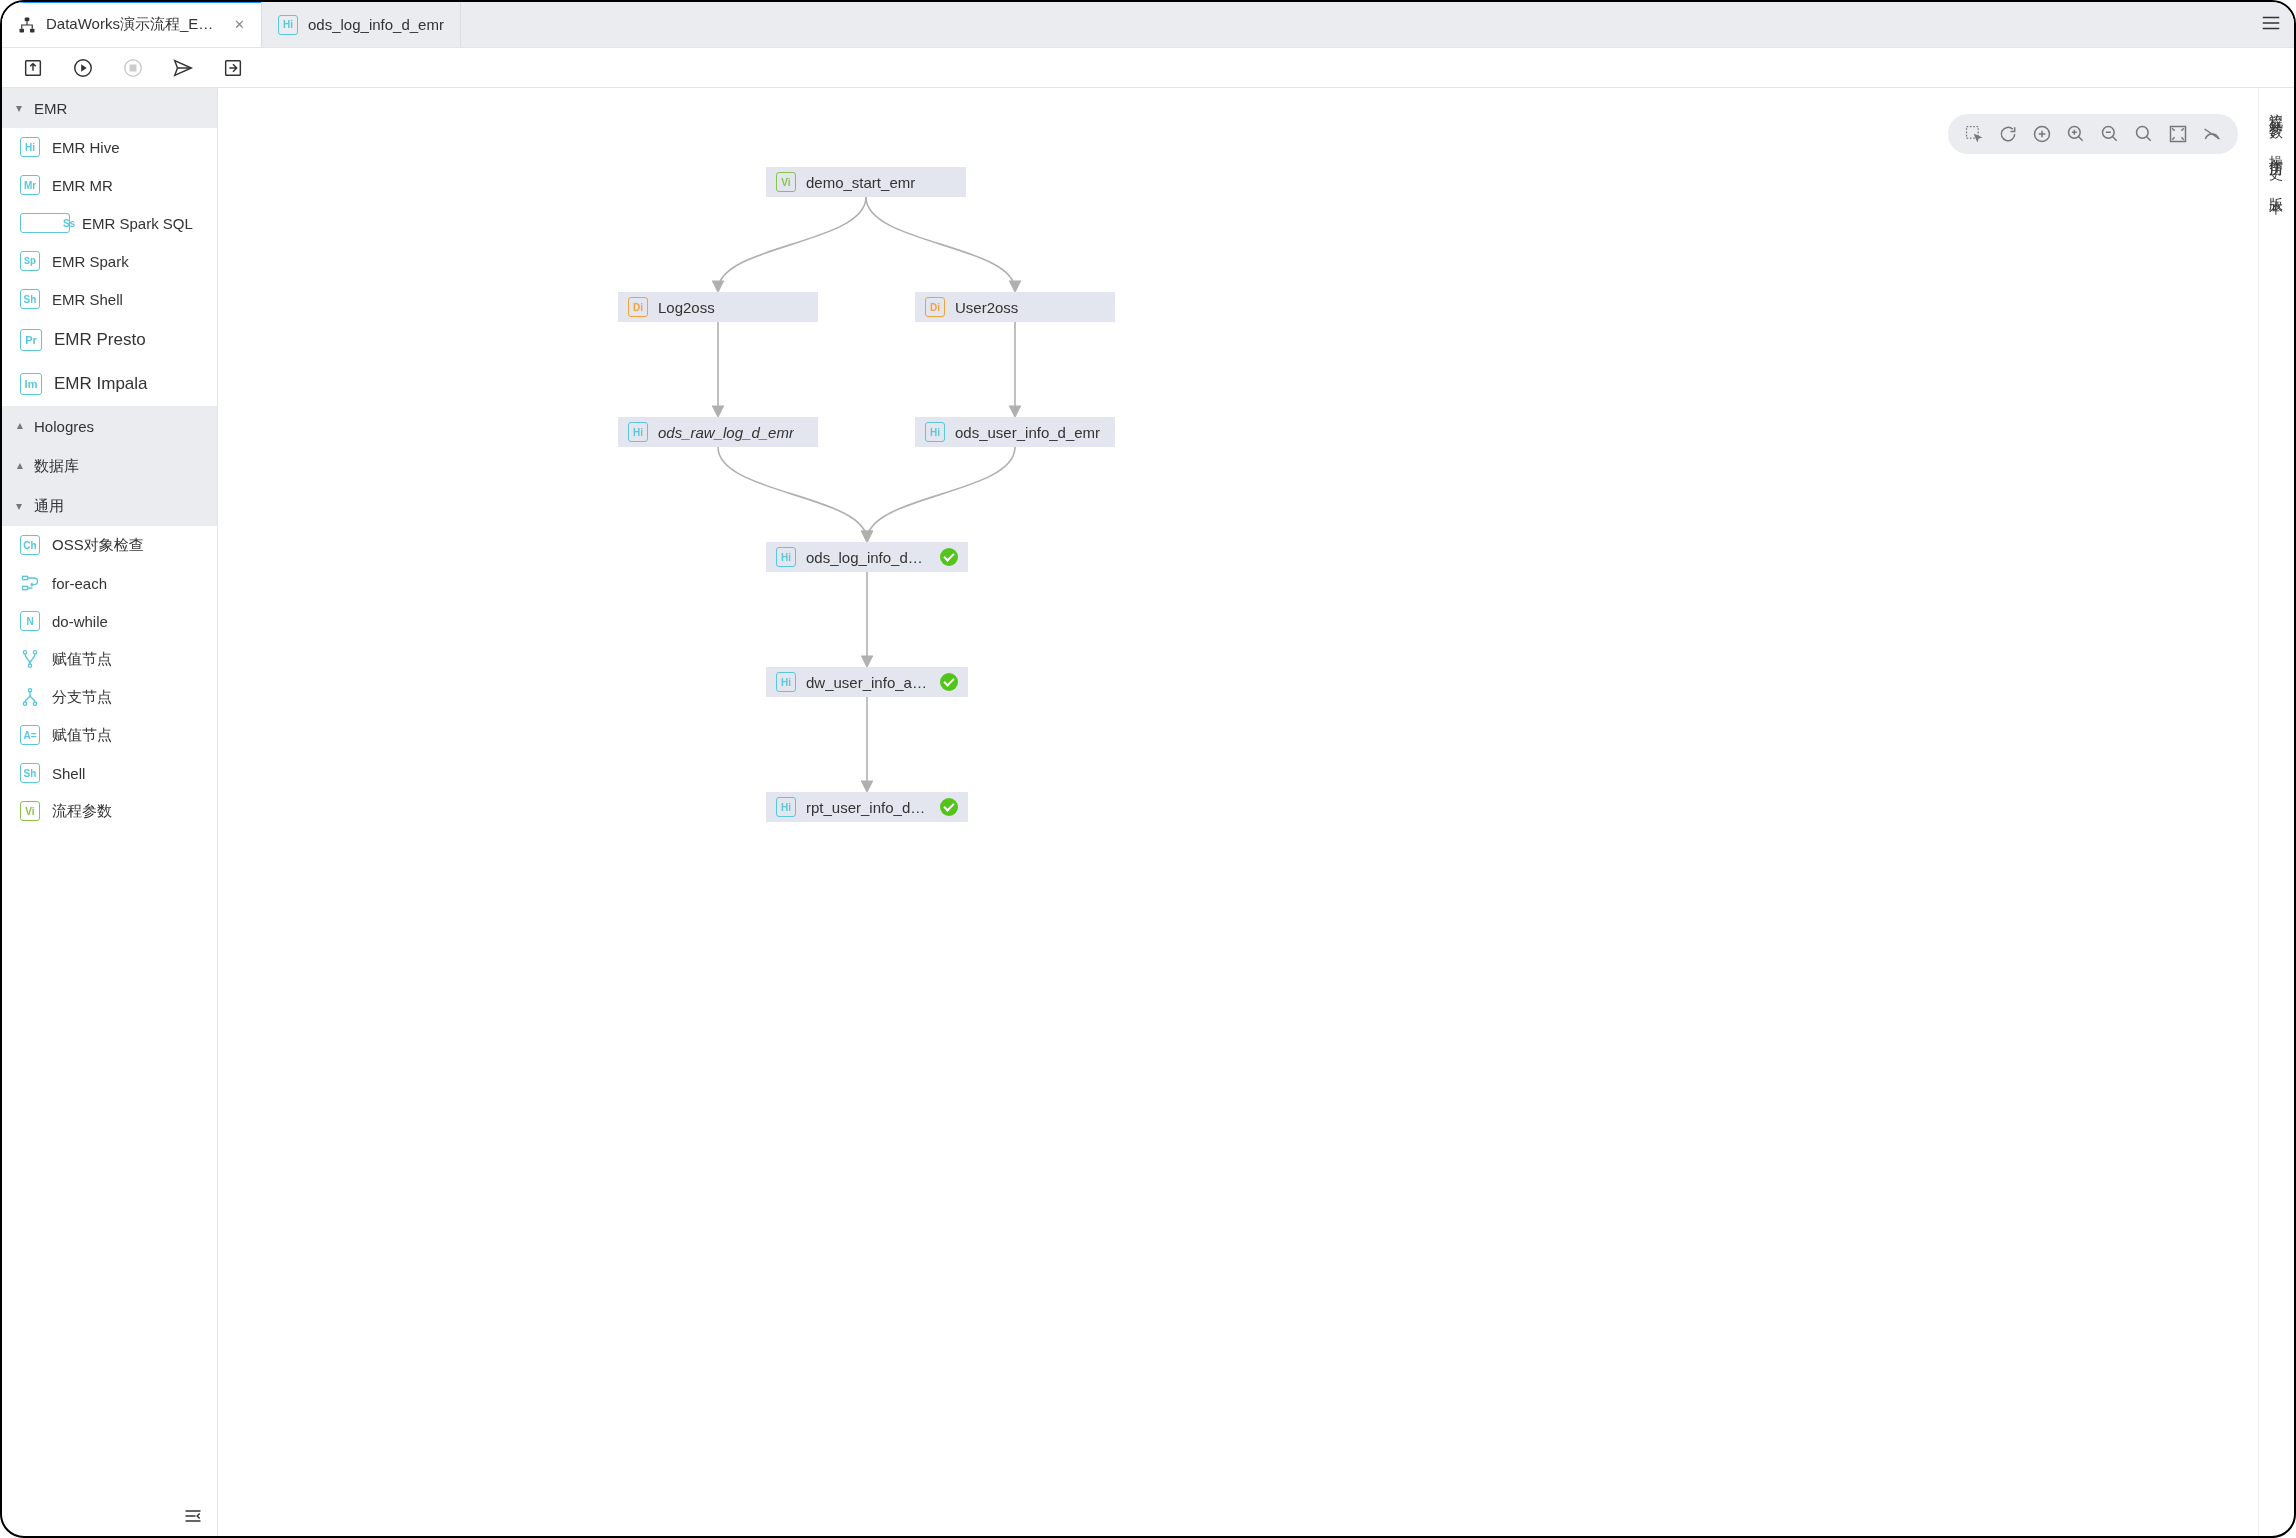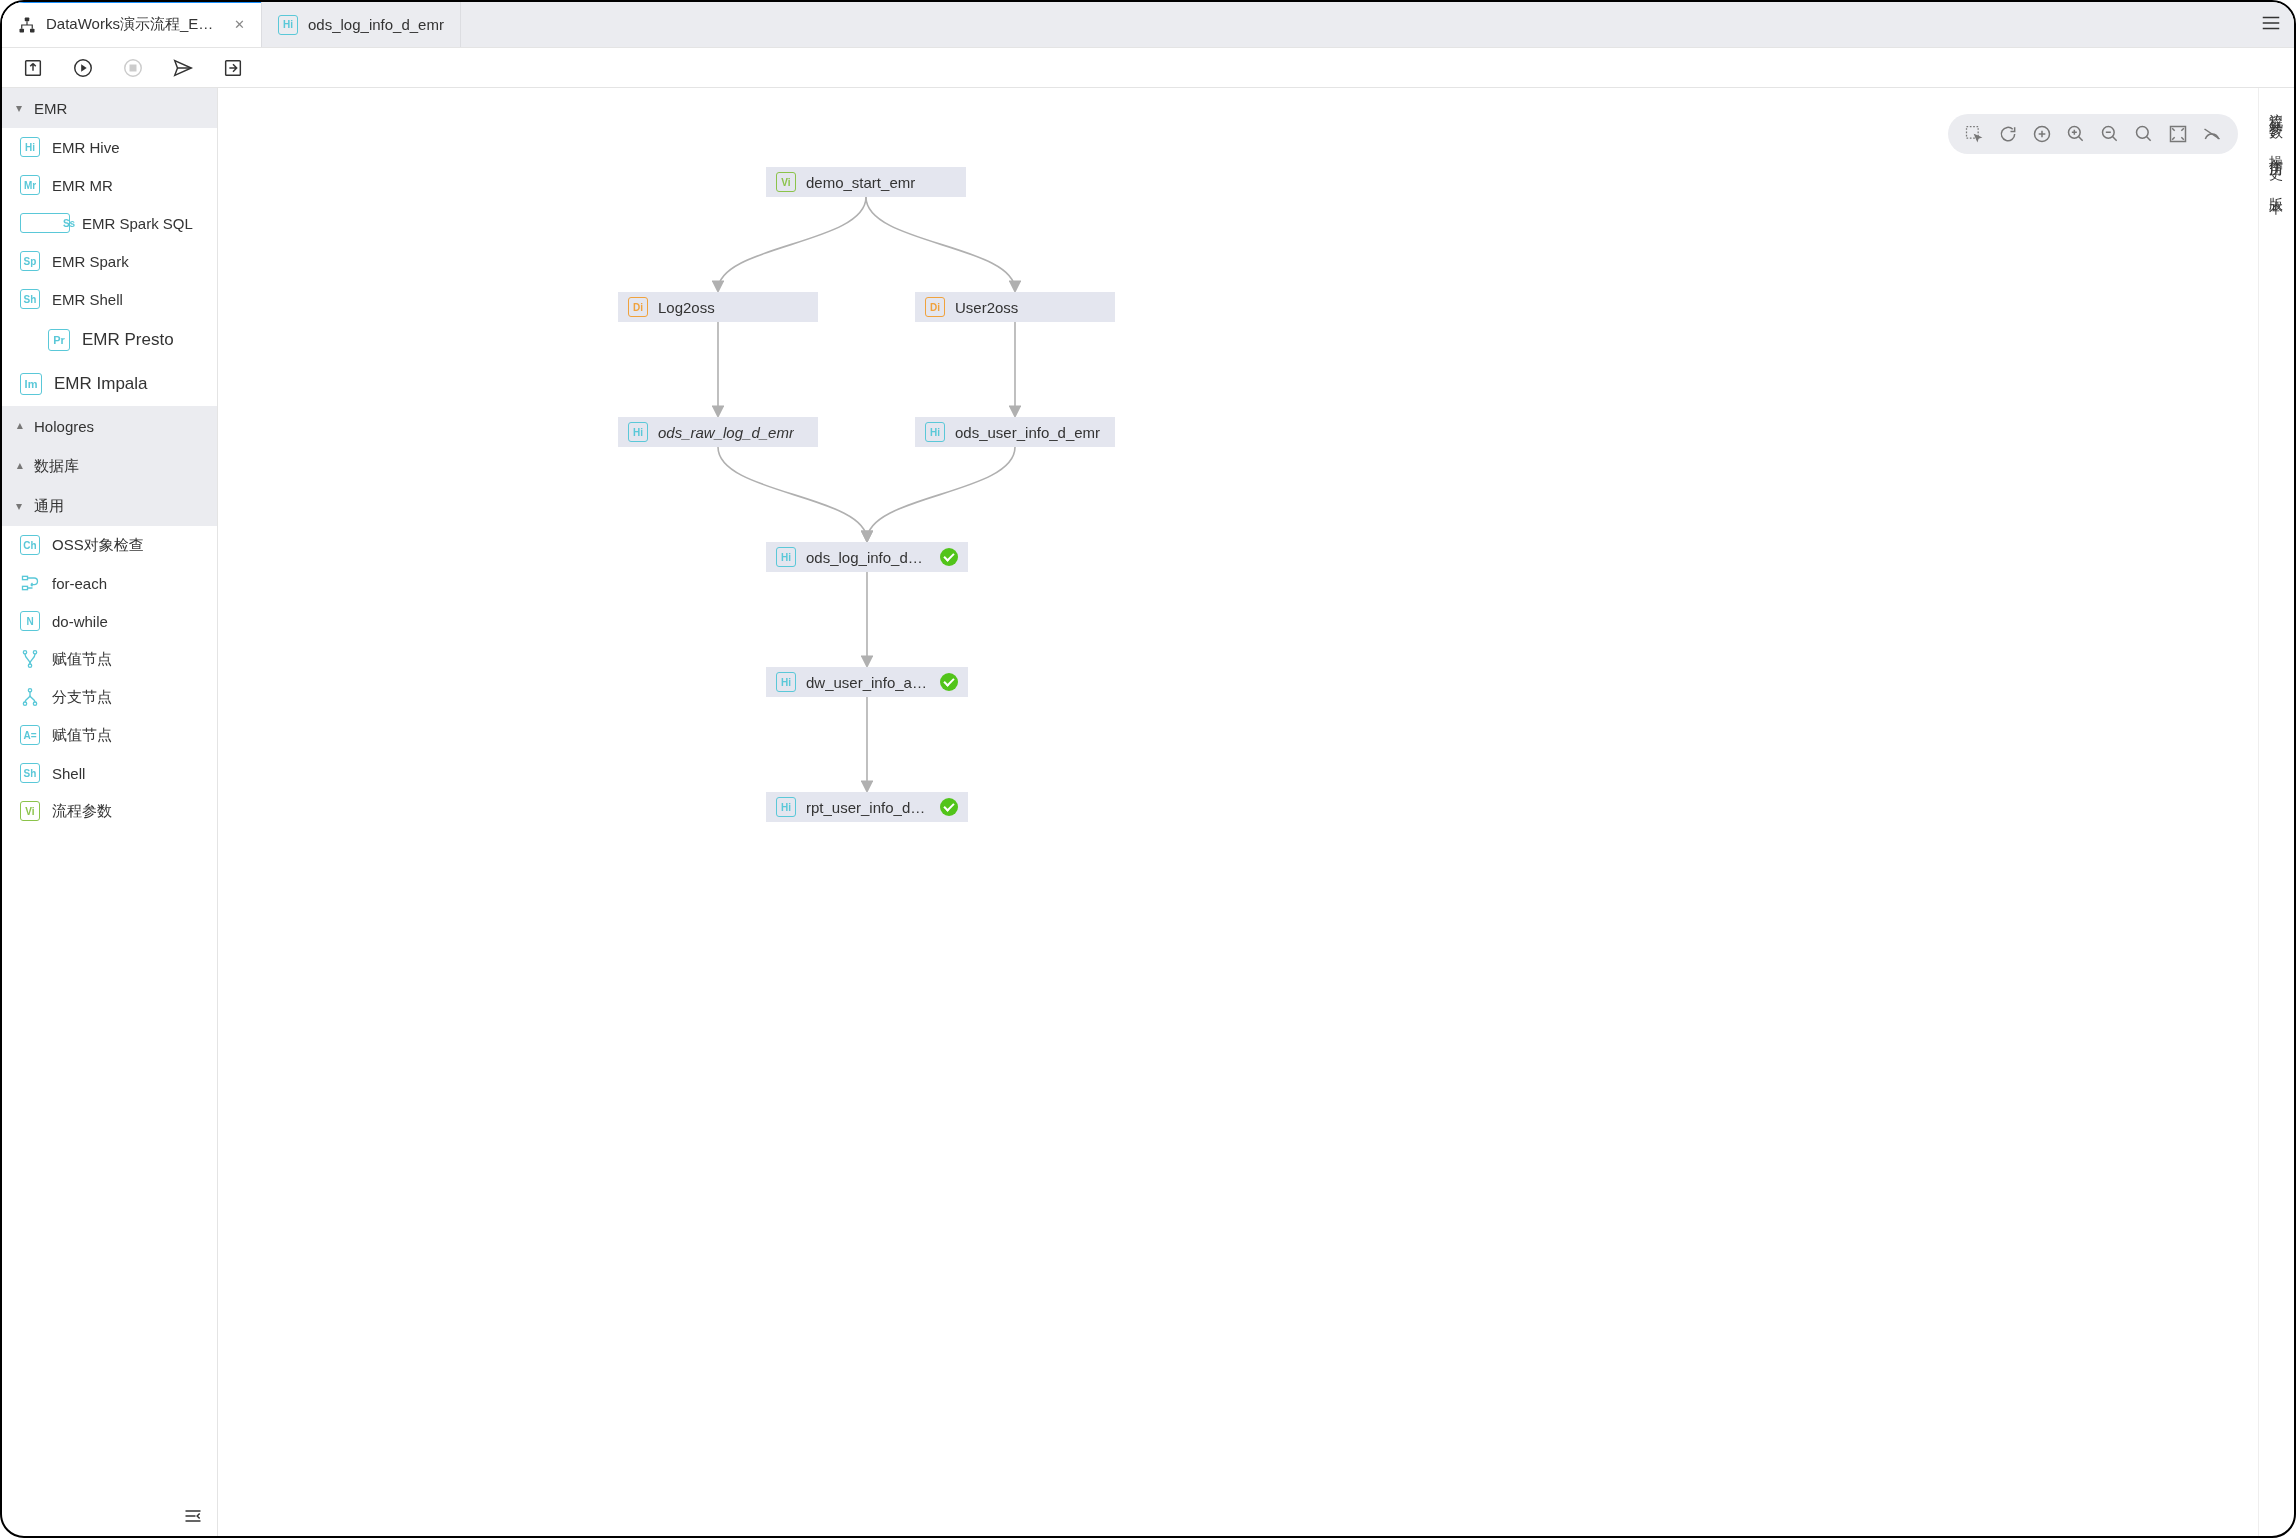--- a/index.html
+++ b/index.html
@@ -32,23 +32,23 @@
 .item.big { font-size:17px; height:44px; }
 
 
 .badge { width:20px; height:20px; border-radius:3px; display:flex; align-items:center; justify-content:center; font-size:10px; font-weight:600; flex:none; }
 .badge.lg { width:22px; height:22px; font-size:11px; }
 .b-hi  { border:1.5px solid #5ac8d8; color:#5ac8d8; }
 .b-vi  { border:1.5px solid #8bc34a; color:#8bc34a; }
 .b-di  { border:1.5px solid #f0a23c; color:#f0a23c; }
 .b-mr  { border:1.5px solid #5ac8d8; color:#5ac8d8; }
 .b-ss  { border:1.5px solid #5ac8d8; color:#5ac8d8;padding-left:48px; }
-.b-sp  { border:1.5px solid #5ac8d8; color:#5ac8d8; }
+.b-sp  { border:1.5px solid #5ac8d8; color:#5ac8d8;font-family:Liberation Mono, monospace; }
 .b-sh  { border:1.5px solid #5ac8d8; color:#5ac8d8; }
-.b-pr  { border:1.5px solid #5ac8d8; color:#5ac8d8;margin-left:28px; }
+.b-pr  { border:1.5px solid #5ac8d8; color:#5ac8d8; }
 .b-im  { border:1.5px solid #5ac8d8; color:#5ac8d8; }
 .b-ch  { border:1.5px solid #5ac8d8; color:#5ac8d8; }
 .b-n   { border:1.5px solid #5ac8d8; color:#5ac8d8; }
 .b-a   { border:1.5px solid #5ac8d8; color:#5ac8d8; }
 
 
 .canvas-wrap { flex:1; position:relative; background:#fff; }
 .canvas { position:absolute; inset:0; }
 svg.edges { position:absolute; inset:0; width:100%; height:100%; pointer-events:none; }
 .node { position:absolute; height:30px; background:#e4e6ef; display:flex; align-items:center; gap:10px; padding:0 10px; font-size:15px; cursor:move; white-space:nowrap; }

